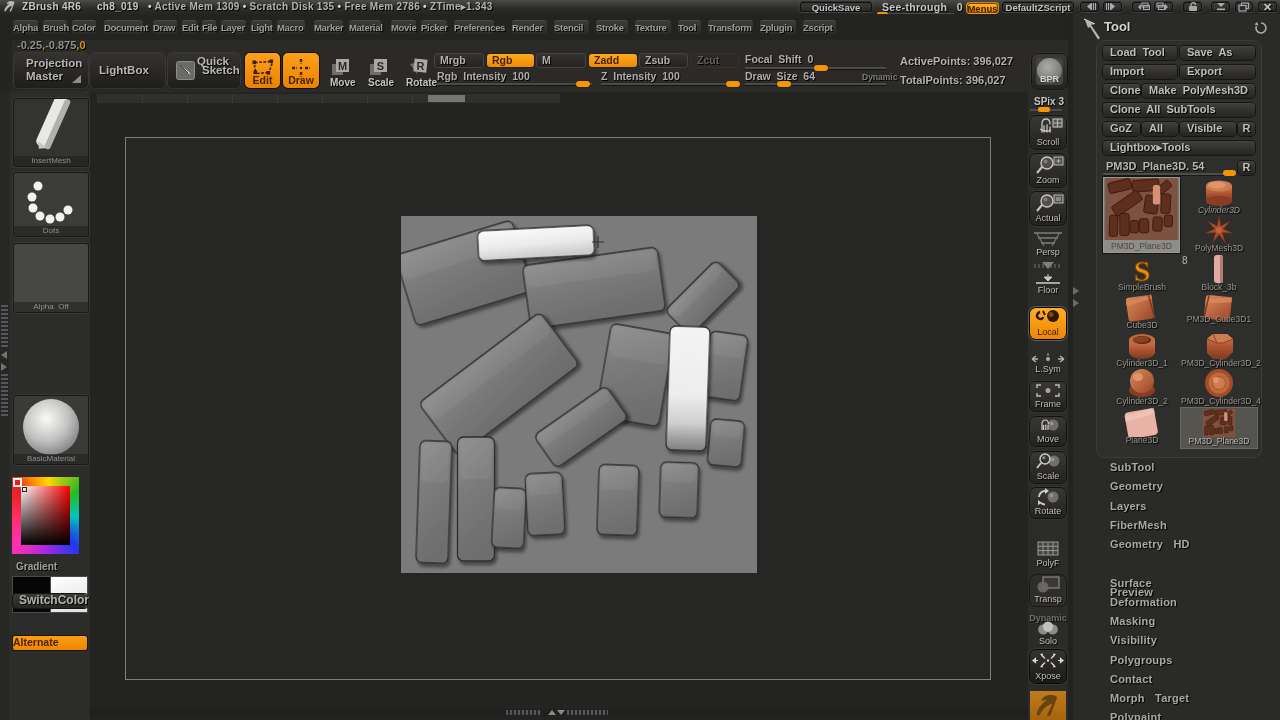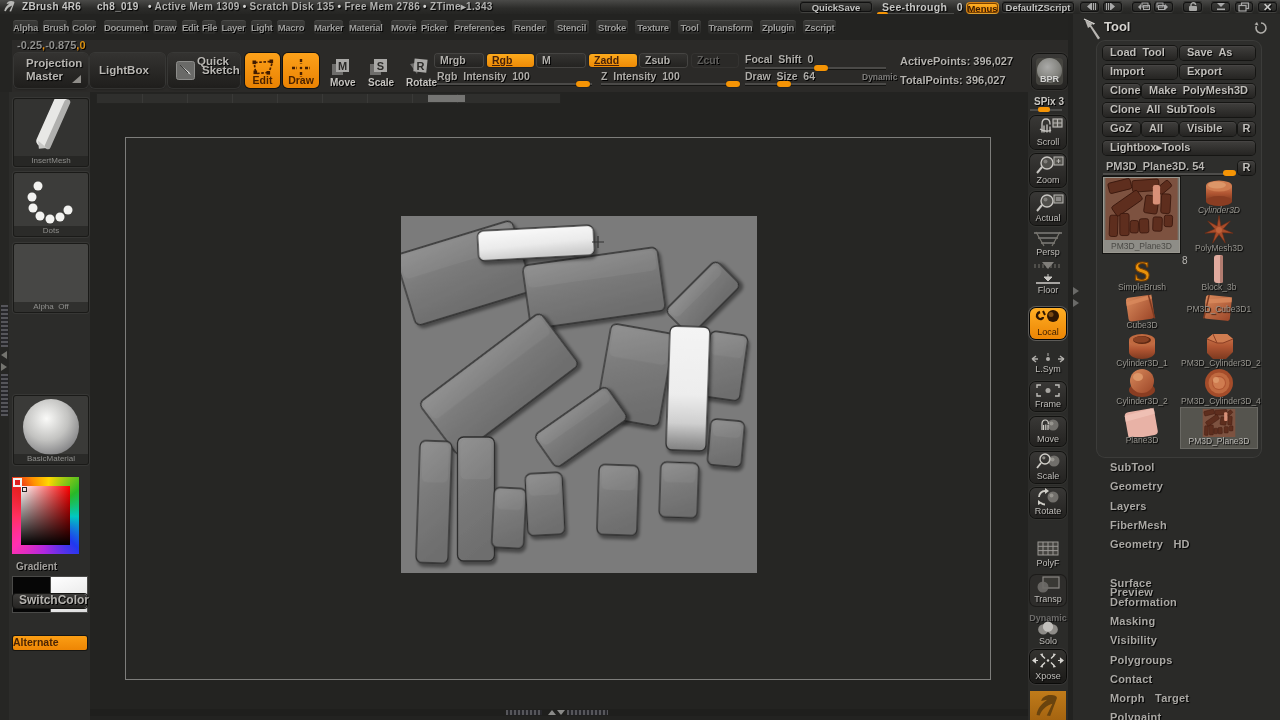--- a/index.html
+++ b/index.html
@@ -11,34 +11,34 @@
 
 #titlebar{position:absolute;left:0;top:0;width:1280px;height:14px;
   background:linear-gradient(#4a4a48,#2c2c2a 60%,#252523);}
 #titlebar .t{position:absolute;top:1px;font-size:10px;color:#c6c6c4;letter-spacing:.3px;white-space:nowrap;text-shadow:1px 1px 1px #000;}
 .tbtn{position:absolute;top:1px;height:12px;border-radius:4px;
   background:linear-gradient(#3e3e3c,#262624);border:1px solid #58585630;
   box-shadow:0 0 0 1px #111 inset;color:#c2c2c0;font-size:9.5px;line-height:11px;text-align:center;text-shadow:1px 1px 1px #000;}
 .tbtn.orange{background:linear-gradient(#ffb428,#ec8504);color:#3a1c00;text-shadow:none;box-shadow:0 0 0 1px #7a4000 inset;}
 
 #menurow{position:absolute;left:0;top:14px;width:1073px;height:26px;background:#232321;}
-.mbtn{position:absolute;top:6px;height:14px;border-radius:3px;padding:0;text-align:center;
+.mbtn{position:absolute;top:6px;height:14px;border-radius:3px;padding:0;text-align:left;
   background:linear-gradient(#3a3a38,#2b2b29);border-top:1px solid #4a4a48;
   color:#9c9c9a;font-size:9.5px;letter-spacing:-0.3px;line-height:13px;text-shadow:1px 1px 0 #000;white-space:nowrap;}
 
 #toolbar{position:absolute;left:0;top:40px;width:1073px;height:52px;background:#2b2a28;}
 #coords{position:absolute;left:17px;top:-1px;font-size:11px;color:#8f8f8d;text-shadow:1px 1px 0 #000;}
 #coords b{color:#e89010;font-weight:bold;}
 .bigbtn{position:absolute;border-radius:5px;background:linear-gradient(#343331,#1f1e1c);
   box-shadow:0 0 0 1px #4a494780, 0 1px 2px #00000080;color:#b9b7b3;font-size:11.5px;text-shadow:1px 1px 1px #000;}
 .obig{position:absolute;border-radius:5px;background:linear-gradient(#fca11a,#ea8202);
   box-shadow:0 0 0 1px #00000090;color:#401e00;text-align:center;}
 .smbtn{position:absolute;height:13px;border-radius:3px;background:linear-gradient(#343331,#242321);
   box-shadow:0 0 0 1px #454442;color:#b2b0ac;font-size:10.5px;line-height:12px;padding-left:5px;text-shadow:1px 1px 0 #000;}
-.smbtn.on{background:linear-gradient(#fcaa1c,#ee8a06);color:#47220a;box-shadow:0 0 0 1px #222;text-shadow:none;text-decoration:underline;}
+.smbtn.on{background:linear-gradient(#fcaa1c,#ee8a06);color:#47220a;box-shadow:0 0 0 1px #222;text-shadow:none;}
 .smbtn.dim{color:#5e5d5b;box-shadow:0 0 0 1px #343331;background:#2b2a28;}
 .slbl{position:absolute;font-size:10.5px;color:#aeaca8;text-shadow:1px 1px 0 #000;white-space:nowrap;}
 .track{position:absolute;height:2px;background:#4b4a48;box-shadow:0 1px 0 #161614;}
 .knob{position:absolute;width:14px;height:6px;border-radius:3px;background:#f59405;box-shadow:0 0 1px #000;}
 .pts{position:absolute;font-size:11px;color:#b4b2ae;text-shadow:1px 1px 0 #000;white-space:nowrap;}
 
 #leftshelf{position:absolute;left:0;top:92px;width:90px;height:628px;background:#2c2c2a;}
 .shelfbox{position:absolute;left:14px;width:74px;background:#3a3a38;border-radius:2px;
   box-shadow:0 0 0 1px #1a1a18, 0 0 0 2px #4a4a4860;}
 .shelflbl{position:absolute;left:0;width:100%;text-align:center;bottom:0;height:10px;line-height:10px;font-size:8px;color:#8e8e8c;font-weight:normal;background:rgba(30,30,28,.55);}
@@ -710,21 +710,21 @@
                 <stop offset="0" stop-color="#d98a5c"></stop>
                 <stop offset="1" stop-color="#9c4628"></stop>
               </linearGradient>
             </defs>
             <g transform="rotate(6 28 15)">
               <rect x="14" y="4" width="26" height="24" rx="3" fill="url(#cg2)"></rect>
               <path d="M14 9l26-5v5l-26 4z" fill="#d98a5c" opacity=".8"></path>
               <path d="M17 4l-3 24" stroke="#7e3a20" stroke-width="1.5"></path>
             </g>
           </svg>
-          <div class="cell-lbl" style="bottom:16px;">PM3D_Cube3D1</div>
+          <div class="cell-lbl" style="bottom:6px;">PM3D_Cube3D1</div>
         </div>
         <div class="abs" style="left:36px;top:317px;width:76px;height:37px;">
           <svg width="56" height="30" viewBox="0 0 56 30" style="position:absolute;left:10px;top:-1px">
             <defs>
               <linearGradient id="cg" x1="0" y1="0" x2="0" y2="1">
                 <stop offset="0" stop-color="#cf7c50"></stop>
                 <stop offset=".5" stop-color="#b05532"></stop>
                 <stop offset="1" stop-color="#7e3a20"></stop>
               </linearGradient>
               <linearGradient id="cg2" x1="0" y1="0" x2="1" y2="1">

